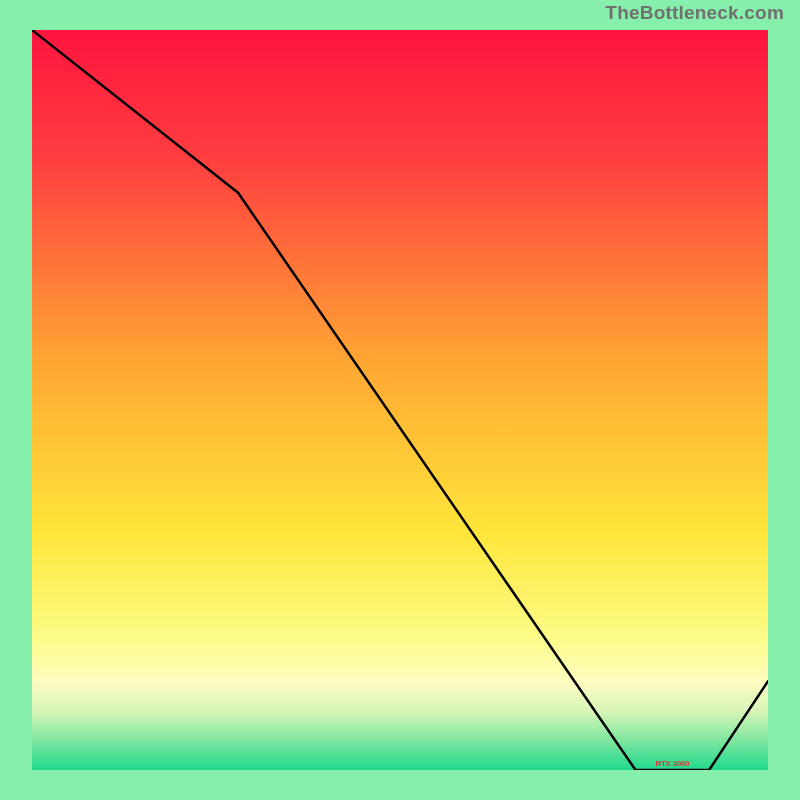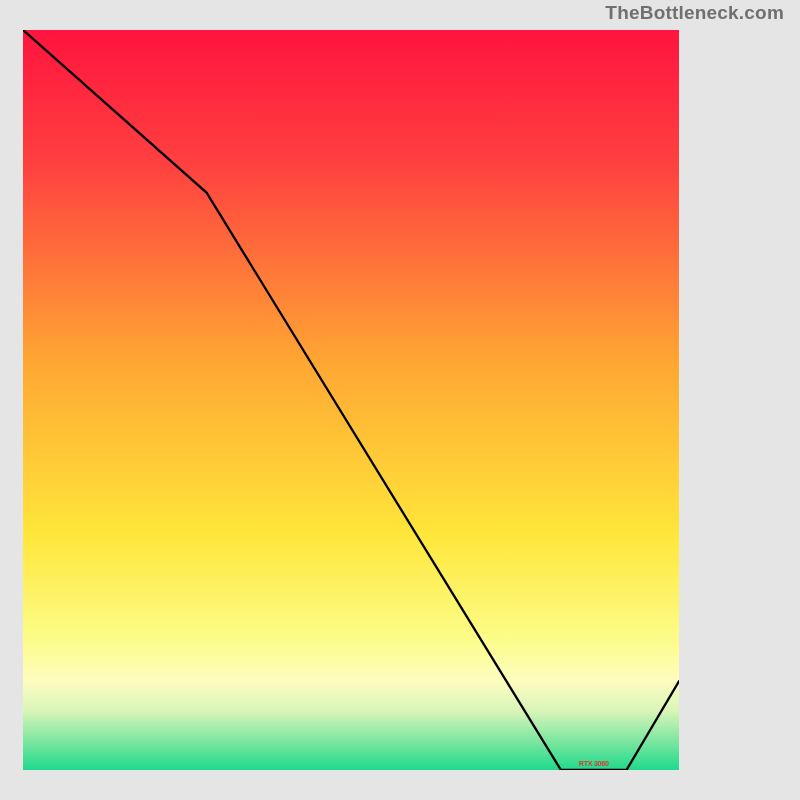--- a/index.html
+++ b/index.html
@@ -8,36 +8,36 @@
     width: 800px;
     height: 800px;
     background: #000;
     font-family: Arial, Helvetica, sans-serif;
     overflow: hidden;
   }
   .stage {
     position: relative;
     width: 800px;
     height: 800px;
-    background: #e5e5e5;
+    background: #86efac;
   }
   .attribution {
     position: absolute;
     top: 2px;
     right: 16px;
     color: #707070;
     font-size: 19px;
     font-weight: bold;
     letter-spacing: 0.2px;
   }
   .plot-frame {
     position: absolute;
-    left: 23px;
+    left: 32px;
     top: 30px;
-    width: 656px;
+    width: 736px;
     height: 740px;
     background: #000;
   }
   svg {
     display: block;
     width: 100%;
     height: 100%;
   }
   .x-label {
     fill: #d83a3a;

